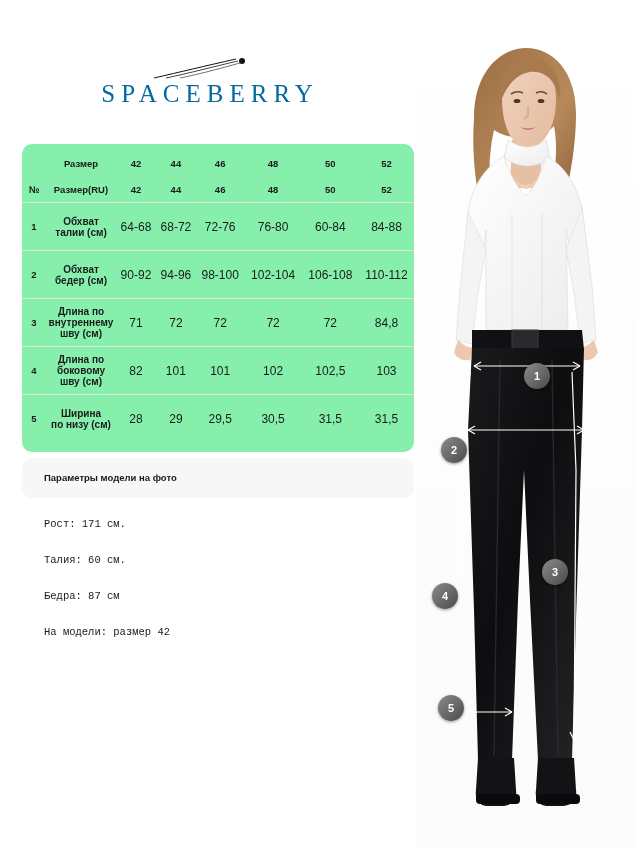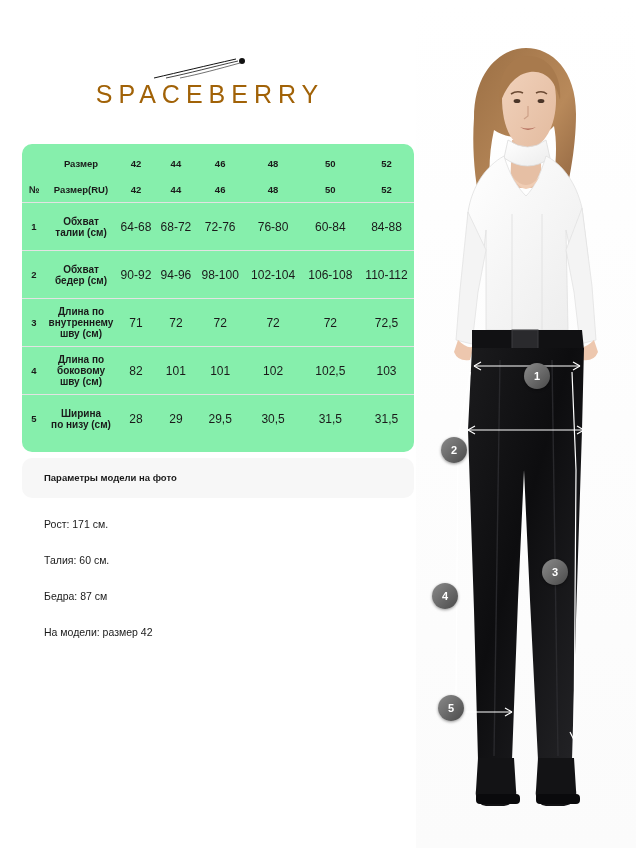--- a/index.html
+++ b/index.html
@@ -26,22 +26,22 @@
   }
   .brand-mark {
     position: relative;
     height: 26px;
     width: 100%;
   }
   .brand-name {
     font-size: 25px;
     letter-spacing: 6px;
     font-weight: 400;
-    color: #a16207;
-    font-family: Liberation Sans, sans-serif;
+    color: #0369a1;
+    font-family: Liberation Serif, serif;
     margin-top: -2px;
   }
 
   
   .table-card {
     position: absolute;
     left: 22px;
     top: 144px;
     width: 392px;
     background: #86efac;
@@ -123,20 +123,21 @@
     position: absolute;
     left: 44px;
     top: 518px;
     width: 360px;
   }
   .params-list .p-item {
     font-size: 10.5px;
     color: #1a1a1a;
     margin-bottom: 24px;
     font-weight: normal;
+    font-family: Liberation Mono, monospace;
   }
 
   
   .photo {
     position: absolute;
     right: 0;
     top: 0;
     width: 220px;
     height: 848px;
     overflow: hidden;
@@ -224,21 +225,21 @@
         <td class="val-cell">110-112</td>
       </tr>
       <tr class="data-row">
         <td class="num-cell">3</td>
         <td class="label-cell">Длина по<br>внутреннему<br>шву (см)</td>
         <td class="val-cell">71</td>
         <td class="val-cell">72</td>
         <td class="val-cell">72</td>
         <td class="val-cell">72</td>
         <td class="val-cell">72</td>
-        <td class="val-cell">72,5</td>
+        <td class="val-cell">84,8</td>
       </tr>
       <tr class="data-row">
         <td class="num-cell">4</td>
         <td class="label-cell">Длина по<br>боковому<br>шву (см)</td>
         <td class="val-cell">82</td>
         <td class="val-cell">101</td>
         <td class="val-cell">101</td>
         <td class="val-cell">102</td>
         <td class="val-cell">102,5</td>
         <td class="val-cell">103</td>

